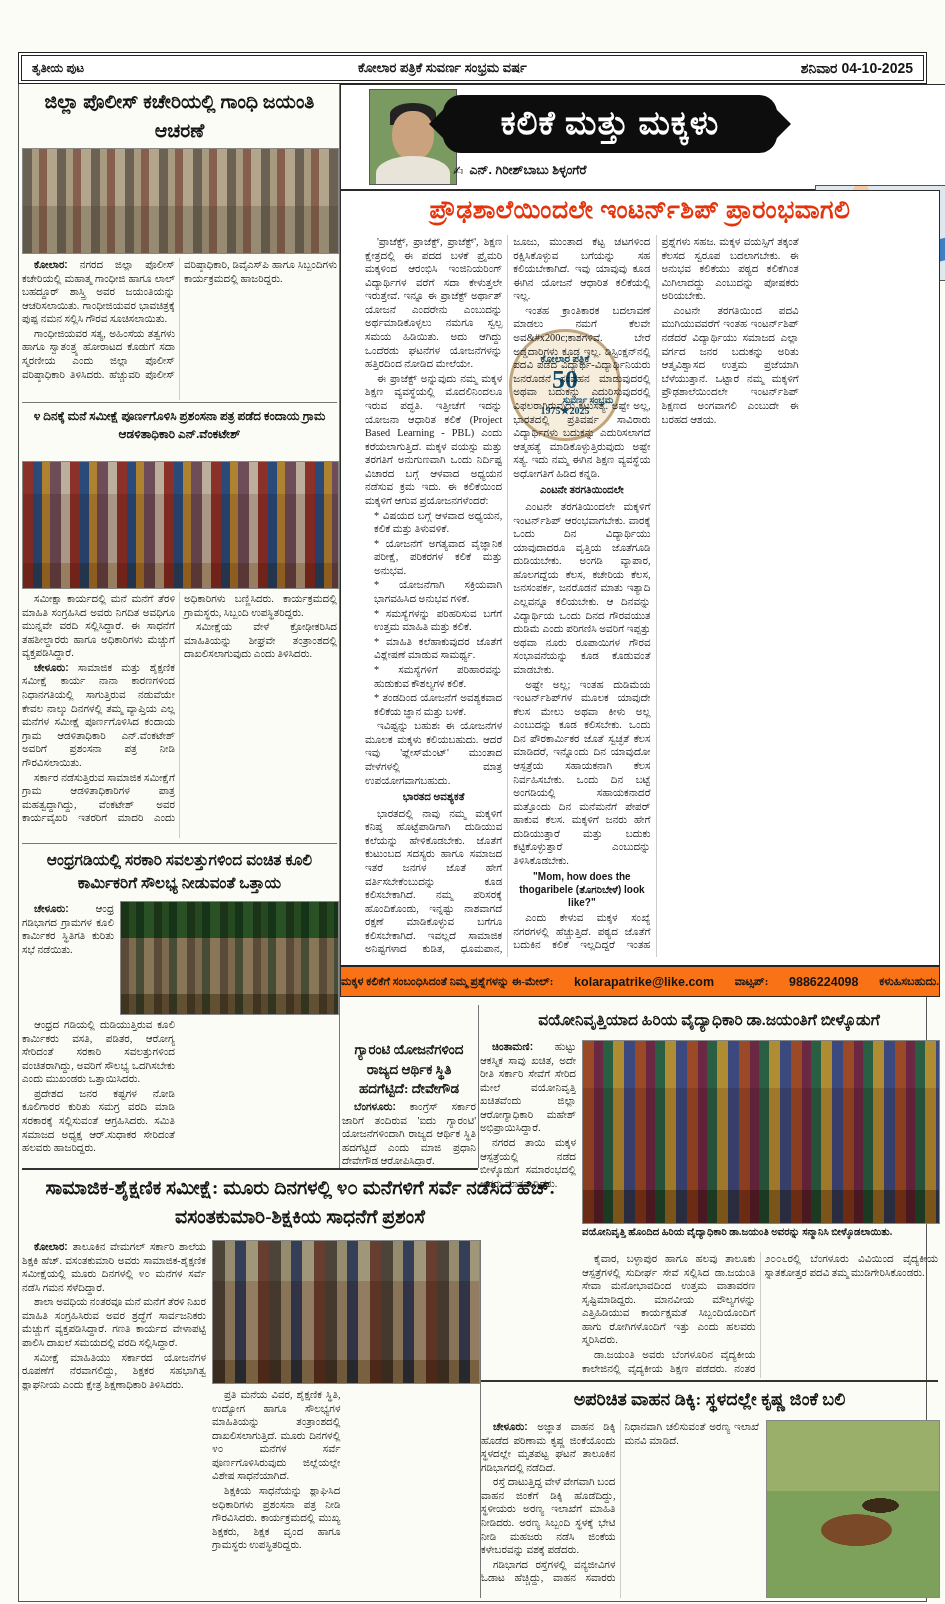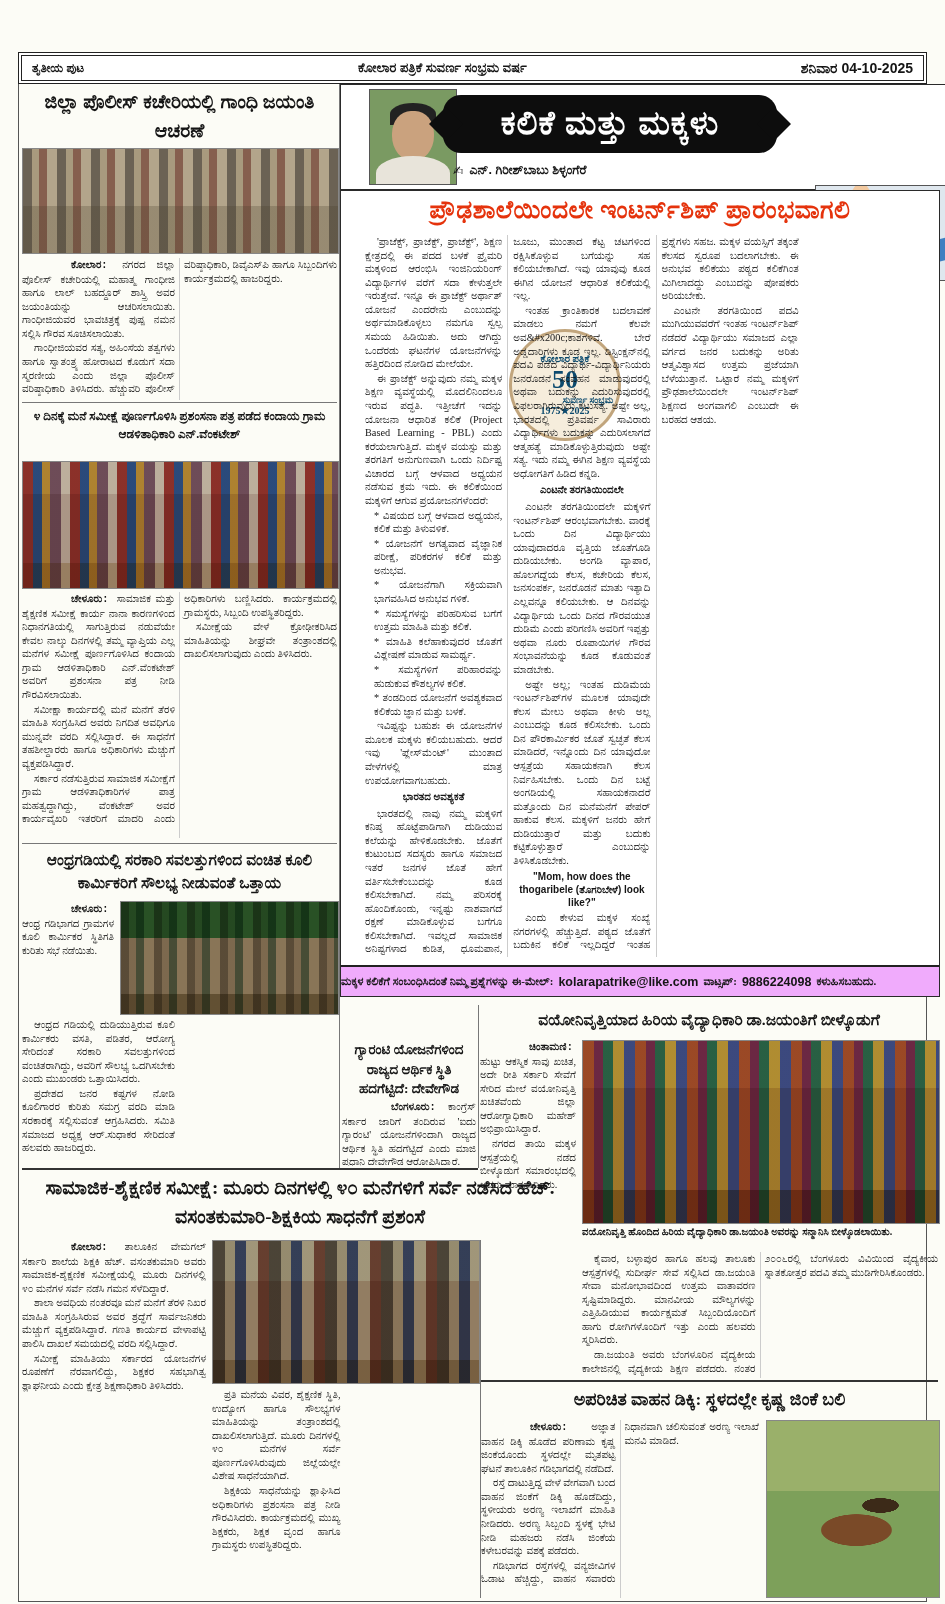--- a/index.html
+++ b/index.html
@@ -28,21 +28,21 @@
   .hl-k{font-size:17.5px;}
   .hl-red{font-size:25px;font-weight:800;color:#e5330c;text-align:center;letter-spacing:.5px;}
   
   .body-txt{font-size:10.3px;line-height:1.32;text-align:justify;overflow:hidden;}
   .c2{column-count:2;column-gap:9px;column-rule:1px solid #ccc;column-fill:auto;height:100%;}
   .c4{column-count:4;column-gap:11px;column-rule:1px solid #ccc;column-fill:auto;height:100%;position:relative;z-index:1;}
   .para{margin:0 0 1px 0;text-indent:12px;}
   .para.sub{text-align:center;font-weight:bold;text-indent:0;margin:3px 0;}
   .para.b{text-indent:0;padding-left:9px;}
   .para.q{text-indent:0;font-weight:bold;text-align:center;margin:2px 0;font-family:"Liberation Sans","DejaVu Sans",sans-serif;font-size:10px;}
-  .para.lead b{font-family:Liberation Mono, monospace;margin-left:37px;}
+  .para.lead b{font-family:Liberation Sans, sans-serif;}
   
   .boxed{border:1.5px solid #2a2a2a;background:#fff;}
   
   .photo{border:1px solid #878787;}
   .ph-people{background:
     linear-gradient(180deg,rgba(0,0,0,0) 0 55%,rgba(70,60,40,.25) 55% 100%),
     repeating-linear-gradient(90deg,#6b6254 0 9px,#a89a7e 9px 16px,#865f4e 16px 24px,#b3a58b 24px 34px),
     linear-gradient(180deg,#b9c49c 0 30%,#c9b9a4 30% 78%,#9aa06a 78% 100%);}
   .ph-indoor{background:
     repeating-linear-gradient(90deg,#a03a34 0 10px,#31589a 10px 19px,#c89a3c 19px 27px,#7e5a6e 27px 38px,#d8cfc4 38px 47px),
@@ -77,21 +77,21 @@
   .cartoon .kid1:before{content:"";position:absolute;left:4px;top:-16px;width:18px;height:18px;background:#f2c9a0;border-radius:50%;}
   .cartoon .kid2{position:absolute;left:74px;top:20px;width:24px;height:38px;background:#3f9a3f;border-radius:8px 8px 3px 3px;}
   .cartoon .kid2:before{content:"";position:absolute;left:3px;top:-15px;width:17px;height:17px;background:#eebf96;border-radius:50%;}
   
   .emblem{border:3px solid rgba(150,105,45,.55);border-radius:50%;background:rgba(224,195,140,.30);z-index:0;display:flex;flex-direction:column;align-items:center;justify-content:center;color:#0c4a6e;text-align:center;line-height:1.15;}
   .emblem .e1{font-size:10px;font-weight:bold;}
   .emblem .e2{font-size:26px;font-weight:800;}
   .emblem .e3{font-size:9px;font-weight:bold;margin-left:46px;}
   .emblem .e4{font-size:10px;font-weight:bold;}
   
-  .contact{border-top:2px solid #222;display:flex;align-items:center;justify-content:flex-start;gap:5px;font-size:11px;font-weight:bold;background:#f0abfc;z-index:2;}
+  .contact{border-top:2px solid #222;display:flex;align-items:center;justify-content:space-between;gap:5px;font-size:11px;font-weight:bold;background:#f97316;z-index:2;}
   .contact .latin{font-family:"Liberation Sans","DejaVu Sans",sans-serif;font-size:12.5px;}
 </style>
 </head>
 <body>
 
 <div id="page">
 
   <div class="abs frame" style="left:18px;top:52px;width:907px;height:1548px;"></div>
 
   <div class="abs hdr" style="left:18px;top:52px;width:907px;height:30px;">
@@ -109,22 +109,22 @@
         <p class="para lead"><b>ಕೋಲಾರ: </b>ನಗರದ ಜಿಲ್ಲಾ ಪೊಲೀಸ್ ಕಚೇರಿಯಲ್ಲಿ ಮಹಾತ್ಮ ಗಾಂಧೀಜಿ ಹಾಗೂ ಲಾಲ್ ಬಹದ್ದೂರ್ ಶಾಸ್ತ್ರಿ ಅವರ ಜಯಂತಿಯನ್ನು ಆಚರಿಸಲಾಯಿತು. ಗಾಂಧೀಜಿಯವರ ಭಾವಚಿತ್ರಕ್ಕೆ ಪುಷ್ಪ ನಮನ ಸಲ್ಲಿಸಿ ಗೌರವ ಸೂಚಿಸಲಾಯಿತು.</p>
         <p class="para p">ಗಾಂಧೀಜಿಯವರ ಸತ್ಯ, ಅಹಿಂಸೆಯ ತತ್ವಗಳು ಹಾಗೂ ಸ್ವಾತಂತ್ರ್ಯ ಹೋರಾಟದ ಕೊಡುಗೆ ಸದಾ ಸ್ಮರಣೀಯ ಎಂದು ಜಿಲ್ಲಾ ಪೊಲೀಸ್ ವರಿಷ್ಠಾಧಿಕಾರಿ ತಿಳಿಸಿದರು. ಹೆಚ್ಚುವರಿ ಪೊಲೀಸ್ ವರಿಷ್ಠಾಧಿಕಾರಿ, ಡಿವೈಎಸ್‌ಪಿ ಹಾಗೂ ಸಿಬ್ಬಂದಿಗಳು ಕಾರ್ಯಕ್ರಮದಲ್ಲಿ ಹಾಜರಿದ್ದರು.</p>
       </div>
     </div>
 
   <div class="abs hrule" style="left:22px;top:402px;width:315px;"></div>
   <div class="abs hl hl-b" style="left:22px;top:407px;width:315px;">೪ ದಿನಕ್ಕೆ ಮನೆ ಸಮೀಕ್ಷೆ ಪೂರ್ಣಗೊಳಿಸಿ ಪ್ರಶಂಸನಾ ಪತ್ರ ಪಡೆದ ಕಂದಾಯ ಗ್ರಾಮ ಆಡಳಿತಾಧಿಕಾರಿ ಎನ್.ವೆಂಕಟೇಶ್</div>
   <div class="abs photo ph-indoor" style="left:22px;top:461px;width:315px;height:126px;"></div>
   <div class="abs body-txt" style="left:22px;top:592px;width:315px;height:246px;">
       <div class="c2">
+        <p class="para p">ಸಮೀಕ್ಷಾ ಕಾರ್ಯದಲ್ಲಿ ಮನೆ ಮನೆಗೆ ತೆರಳಿ ಮಾಹಿತಿ ಸಂಗ್ರಹಿಸಿದ ಅವರು ನಿಗದಿತ ಅವಧಿಗೂ ಮುನ್ನವೇ ವರದಿ ಸಲ್ಲಿಸಿದ್ದಾರೆ. ಈ ಸಾಧನೆಗೆ ತಹಶೀಲ್ದಾರರು ಹಾಗೂ ಅಧಿಕಾರಿಗಳು ಮೆಚ್ಚುಗೆ ವ್ಯಕ್ತಪಡಿಸಿದ್ದಾರೆ.</p>
         <p class="para lead"><b>ಚೇಳೂರು: </b>ಸಾಮಾಜಿಕ ಮತ್ತು ಶೈಕ್ಷಣಿಕ ಸಮೀಕ್ಷೆ ಕಾರ್ಯ ನಾನಾ ಕಾರಣಗಳಿಂದ ನಿಧಾನಗತಿಯಲ್ಲಿ ಸಾಗುತ್ತಿರುವ ನಡುವೆಯೇ ಕೇವಲ ನಾಲ್ಕು ದಿನಗಳಲ್ಲಿ ತಮ್ಮ ವ್ಯಾಪ್ತಿಯ ಎಲ್ಲ ಮನೆಗಳ ಸಮೀಕ್ಷೆ ಪೂರ್ಣಗೊಳಿಸಿದ ಕಂದಾಯ ಗ್ರಾಮ ಆಡಳಿತಾಧಿಕಾರಿ ಎನ್.ವೆಂಕಟೇಶ್ ಅವರಿಗೆ ಪ್ರಶಂಸನಾ ಪತ್ರ ನೀಡಿ ಗೌರವಿಸಲಾಯಿತು.</p>
-        <p class="para p">ಸಮೀಕ್ಷಾ ಕಾರ್ಯದಲ್ಲಿ ಮನೆ ಮನೆಗೆ ತೆರಳಿ ಮಾಹಿತಿ ಸಂಗ್ರಹಿಸಿದ ಅವರು ನಿಗದಿತ ಅವಧಿಗೂ ಮುನ್ನವೇ ವರದಿ ಸಲ್ಲಿಸಿದ್ದಾರೆ. ಈ ಸಾಧನೆಗೆ ತಹಶೀಲ್ದಾರರು ಹಾಗೂ ಅಧಿಕಾರಿಗಳು ಮೆಚ್ಚುಗೆ ವ್ಯಕ್ತಪಡಿಸಿದ್ದಾರೆ.</p>
         <p class="para p">ಸರ್ಕಾರ ನಡೆಸುತ್ತಿರುವ ಸಾಮಾಜಿಕ ಸಮೀಕ್ಷೆಗೆ ಗ್ರಾಮ ಆಡಳಿತಾಧಿಕಾರಿಗಳ ಪಾತ್ರ ಮಹತ್ವದ್ದಾಗಿದ್ದು, ವೆಂಕಟೇಶ್ ಅವರ ಕಾರ್ಯವೈಖರಿ ಇತರರಿಗೆ ಮಾದರಿ ಎಂದು ಅಧಿಕಾರಿಗಳು ಬಣ್ಣಿಸಿದರು. ಕಾರ್ಯಕ್ರಮದಲ್ಲಿ ಗ್ರಾಮಸ್ಥರು, ಸಿಬ್ಬಂದಿ ಉಪಸ್ಥಿತರಿದ್ದರು.</p>
         <p class="para p">ಸಮೀಕ್ಷೆಯ ವೇಳೆ ಕ್ರೋಢೀಕರಿಸಿದ ಮಾಹಿತಿಯನ್ನು ಶೀಘ್ರವೇ ತಂತ್ರಾಂಶದಲ್ಲಿ ದಾಖಲಿಸಲಾಗುವುದು ಎಂದು ತಿಳಿಸಿದರು.</p>
       </div>
     </div>
 
   <div class="abs hrule" style="left:22px;top:843px;width:315px;"></div>
   <div class="abs hl hl-c" style="left:22px;top:848px;width:315px;">ಆಂಧ್ರಗಡಿಯಲ್ಲಿ ಸರಕಾರಿ ಸವಲತ್ತುಗಳಿಂದ ವಂಚಿತ ಕೂಲಿ ಕಾರ್ಮಿಕರಿಗೆ ಸೌಲಭ್ಯ ನೀಡುವಂತೆ ಒತ್ತಾಯ</div>
   <div class="abs body-txt" style="left:22px;top:902px;width:92px;height:112px;">
       <div>
         <p class="para lead"><b>ಚೇಳೂರು: </b>ಆಂಧ್ರ ಗಡಿಭಾಗದ ಗ್ರಾಮಗಳ ಕೂಲಿ ಕಾರ್ಮಿಕರ ಸ್ಥಿತಿಗತಿ ಕುರಿತು ಸಭೆ ನಡೆಯಿತು.</p>

